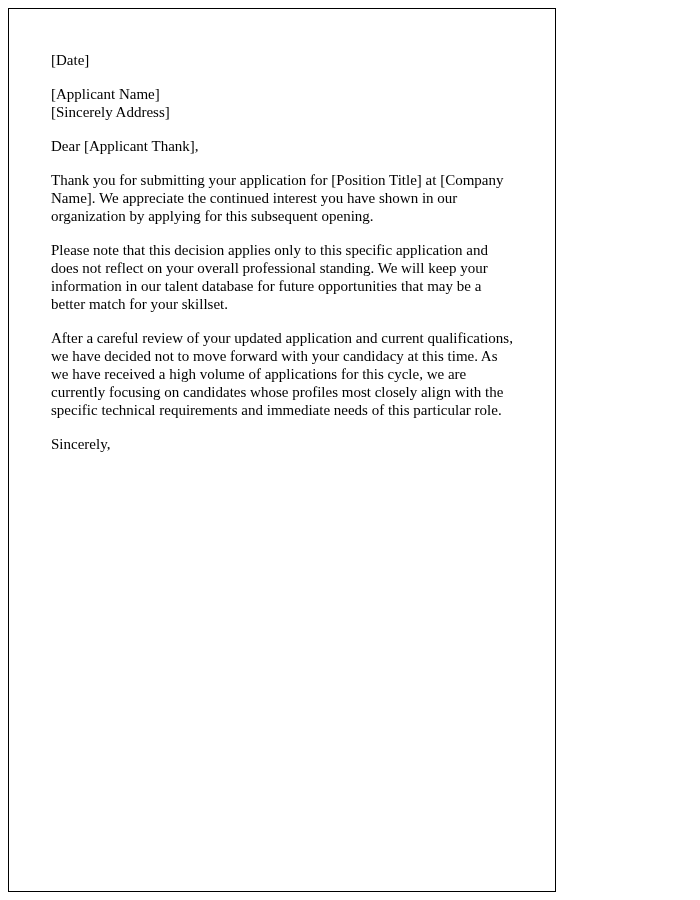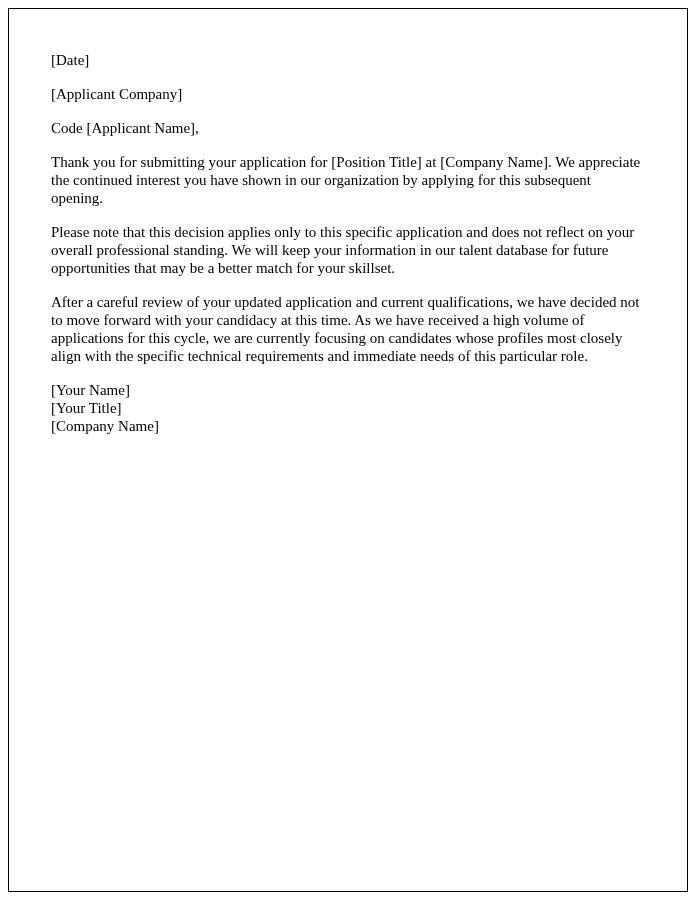--- a/index.html
+++ b/index.html
@@ -6,21 +6,21 @@
   html, body {
     width: 700px;
     height: 900px;
     background: #ffffff;
     font-family: "Liberation Serif", "DejaVu Serif", serif;
   }
   .page {
     position: absolute;
     left: 8px;
     top: 8px;
-    width: 680px;
+    width: 548px;
     height: 884px;
     background: #ffffff;
     border: 1px solid #000000;
   }
   .content {
     padding: 42px 42px 0 42px;
     color: #000000;
     font-size: 15px;
     line-height: 18px;
   }
@@ -39,35 +39,34 @@
 <body>
 
 <div class="page">
   <div class="content">
 
     <div class="block">
       <p class="line">[Date]</p>
     </div>
 
     <div class="block">
-      <p class="line">[Applicant Company]</p>
+      <p class="line">[Applicant Name]</p>
+      <p class="line">[Sincerely Address]</p>
     </div>
 
     <div class="block">
-      <p class="line">Code [Applicant Name],</p>
+      <p class="line">Dear [Applicant Thank],</p>
     </div>
 
     <p class="para">Thank you for submitting your application for [Position Title] at [Company Name]. We appreciate the continued interest you have shown in our organization by applying for this subsequent opening.</p>
 
     <p class="para">Please note that this decision applies only to this specific application and does not reflect on your overall professional standing. We will keep your information in our talent database for future opportunities that may be a better match for your skillset.</p>
 
     <p class="para">After a careful review of your updated application and current qualifications, we have decided not to move forward with your candidacy at this time. As we have received a high volume of applications for this cycle, we are currently focusing on candidates whose profiles most closely align with the specific technical requirements and immediate needs of this particular role.</p>
 
 
+    <div class="block">
+      <p class="line">Sincerely,</p>
+    </div>
 
-    <div class="block">
-      <p class="line">[Your Name]</p>
-      <p class="line">[Your Title]</p>
-      <p class="line">[Company Name]</p>
-    </div>
 
   </div>
 </div>
 
 </body></html>

